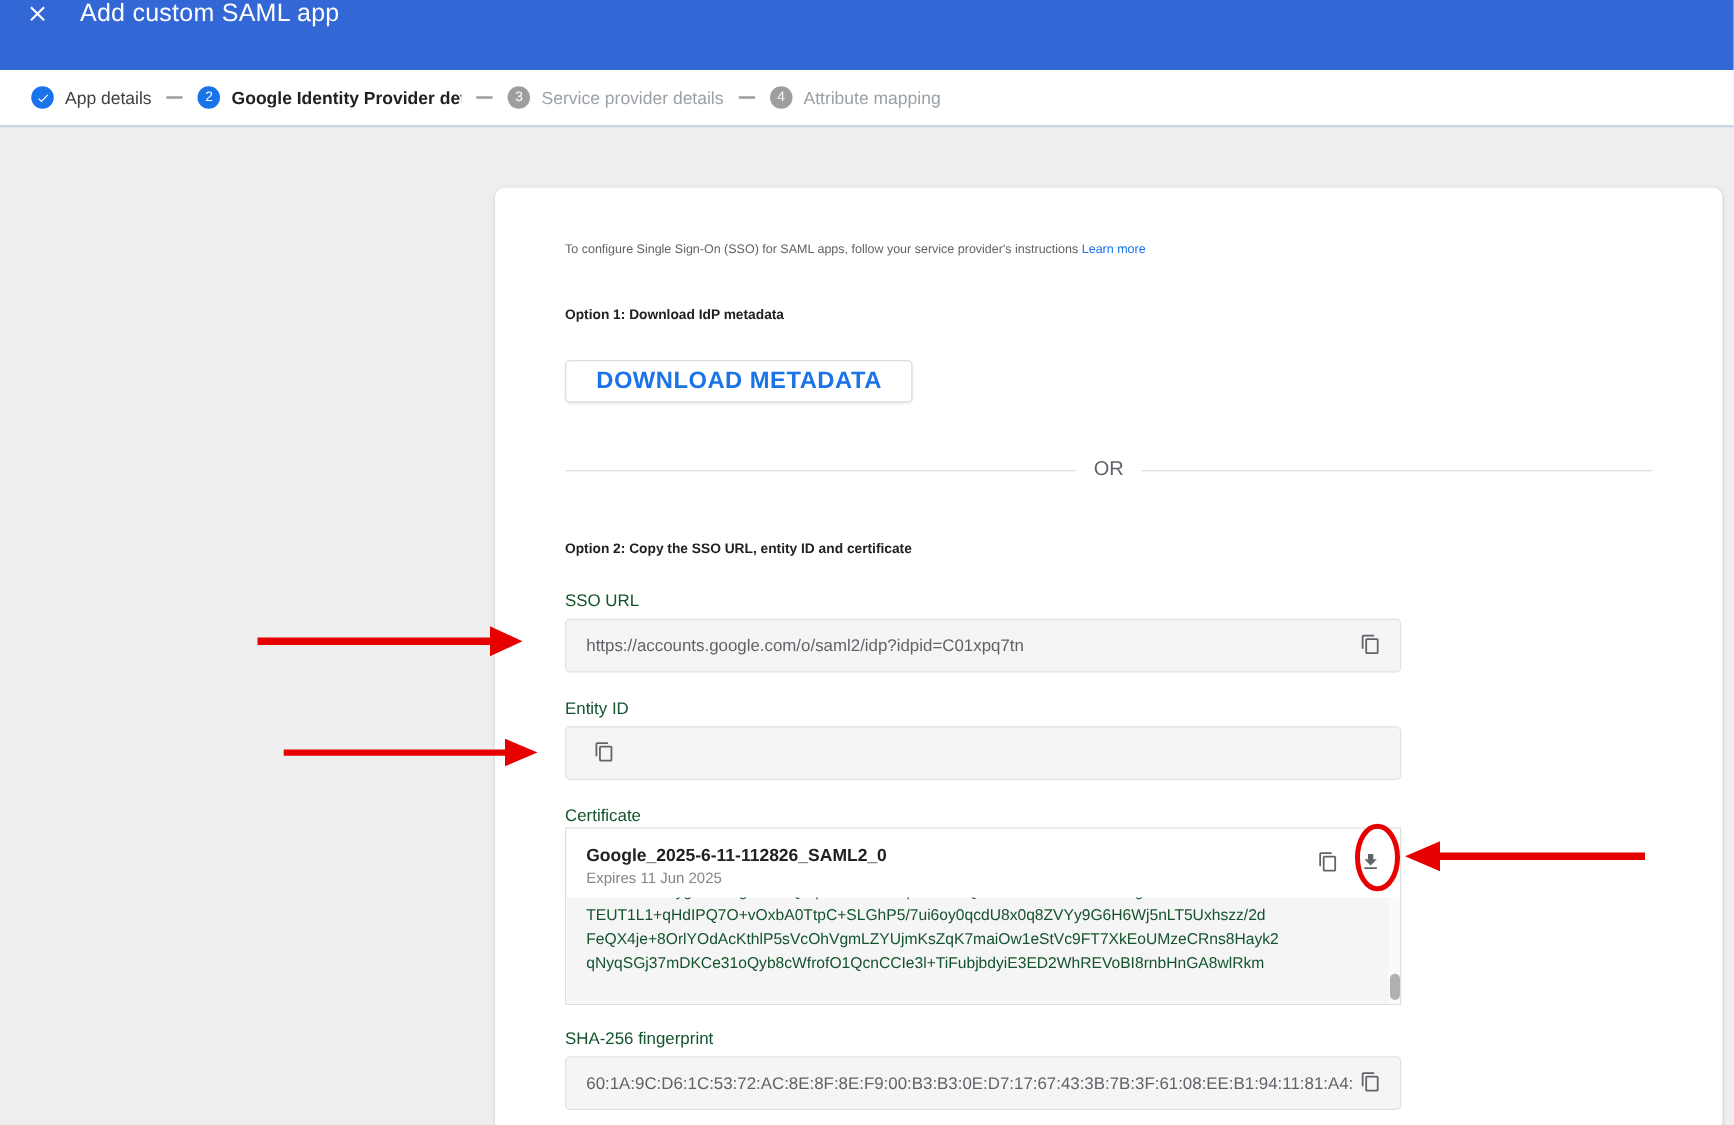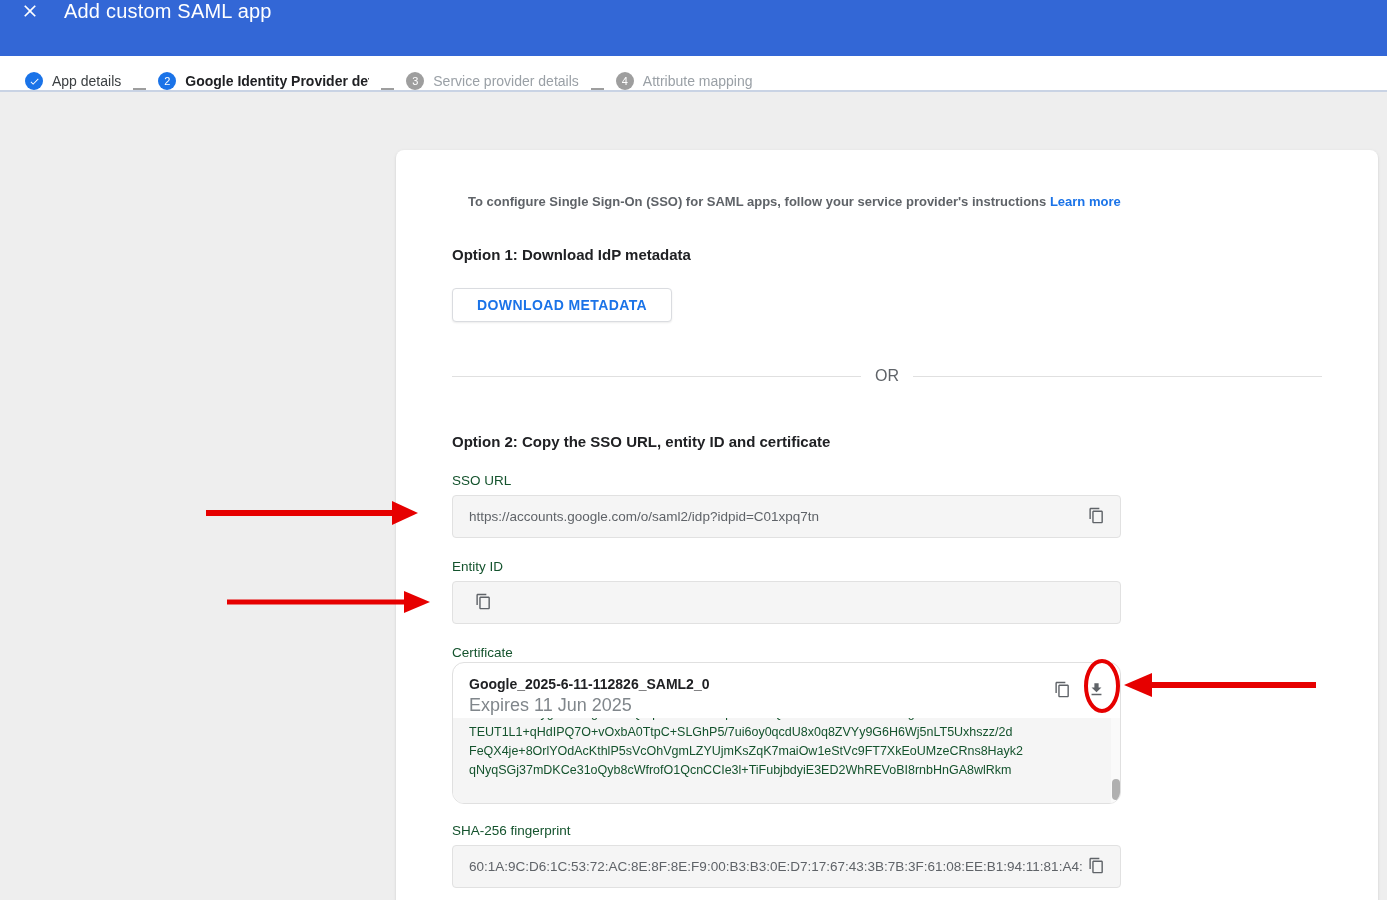--- a/index.html
+++ b/index.html
@@ -17,23 +17,23 @@
     background:#3367d6; display:flex; padding:0 18px;
   }
   .close-btn {
     width:24px; height:24px; border:none; background:transparent; cursor:pointer;
     display:flex; align-items:center; justify-content:center; padding:0;
   }
   .app-title { color:#fff; font-size:20px; font-weight:400; margin-left:22px; letter-spacing:.2px; }
 
   
   .stepper {
-    position:absolute; top:56px; left:0; right:0; height:36px;
+    position:absolute; top:56px; left:0; right:0; height:46px;
     background:#fff; border-bottom:2px solid #c9d3e4;
-    display:flex; align-items:flex-end; padding-left:25px;
+    display:flex; align-items:center; padding-left:25px;
   }
   .step { display:flex; align-items:center; cursor:pointer; }
   .step-circle {
     width:18px; height:18px; border-radius:50%; color:#fff;
     display:flex; align-items:center; justify-content:center;
     font-size:11px; flex:0 0 18px;
   }
   .step-circle.done, .step-circle.active { background:#1a73e8; }
   .step-circle.upcoming { background:#9e9e9e; }
   .step-label { margin-left:9px; font-size:14px; color:#3c4043; white-space:nowrap; }
@@ -42,31 +42,31 @@
   .step-connector { width:13px; height:2px; background:#9e9e9e; margin:0 12px; }
 
   
   .card {
     position:absolute; left:396px; top:150px; width:982px; height:760px;
     background:#fff; border-radius:8px 8px 0 0;
     box-shadow:0 1px 2px rgba(0,0,0,.1), 0 1px 4px rgba(0,0,0,.06);
   }
   .card-content { position:absolute; left:56px; top:0; width:669px; }
 
-  .intro { position:absolute; top:44px; left:16px; width:700px; font-size:13px; color:#5f6368; white-space:nowrap;font-weight:bold; }
+  .intro { position:absolute; top:44px; left:0; width:700px; font-size:10px; color:#5f6368; white-space:nowrap; }
   .link { color:#1a73e8; text-decoration:none; cursor:pointer; }
 
-  .section-heading { position:absolute; left:0; font-size:15px; font-weight:700; color:#202124; white-space:nowrap; }
+  .section-heading { position:absolute; left:0; font-size:11px; font-weight:700; color:#202124; white-space:nowrap; }
   .h-option1 { top:96px; }
   .h-option2 { top:283px; }
 
   .dl-btn {
     position:absolute; top:138px; left:0; height:34px; padding:0 24px;
     background:#fff; border:1px solid #dadce0; border-radius:4px;
-    color:#1a73e8; font-size:14px; font-weight:700; letter-spacing:.4px;
+    color:#1a73e8; font-size:19px; font-weight:700; letter-spacing:.4px;
     cursor:pointer; box-shadow:0 1px 2px rgba(0,0,0,.08);
     font-family:"Liberation Sans","DejaVu Sans",sans-serif;
   }
 
   .or-divider {
     position:absolute; top:218px; left:0; width:870px; height:16px;
     display:flex; align-items:center;
   }
   .or-divider .line { flex:1; height:1px; background:#e0e0e0; }
   .or-divider .or-text { padding:0 14px; font-size:16px; color:#5f6368; }
@@ -87,26 +87,26 @@
   .f-sha { top:695px; }
   .value-text { flex:1; font-size:13.5px; color:#5f6368; white-space:nowrap; overflow:hidden; }
   .icon-btn {
     width:28px; height:28px; border:none; background:transparent; cursor:pointer;
     display:flex; align-items:center; justify-content:center; padding:0; flex:0 0 28px;
   }
 
   
   .cert-box {
     position:absolute; top:512px; left:0; width:669px;
-    border:1px solid #e0e0e0; border-radius:12px; overflow:hidden; background:#fff;
+    border:1px solid #e0e0e0; border-radius:0; overflow:hidden; background:#fff;
   }
   .cert-head { height:55px; display:flex; padding:13px 10px 0 16px; }
   .cert-meta { flex:1; min-width:0; }
   .cert-name { font-size:14px; font-weight:700; color:#202124; }
-  .cert-expiry { font-size:18px; color:#80868b; margin-top:3px; }
+  .cert-expiry { font-size:12px; color:#80868b; margin-top:3px; }
   .cert-actions { display:flex; align-items:flex-start; gap:6px; padding-top:1px; }
   .cert-body {
     position:relative; height:85px; background:#f5f5f5;
     padding:0 24px 0 16px; font-size:12.5px; line-height:19px; color:#14532d;
     white-space:nowrap; overflow:hidden;
   }
   .cert-line-clipped { height:5px; overflow:hidden; }
   .cert-line-clipped > div { margin-top:-14px; }
   .scroll-track {
     position:absolute; top:0; right:0; bottom:0; width:9px; background:#fafafa;

